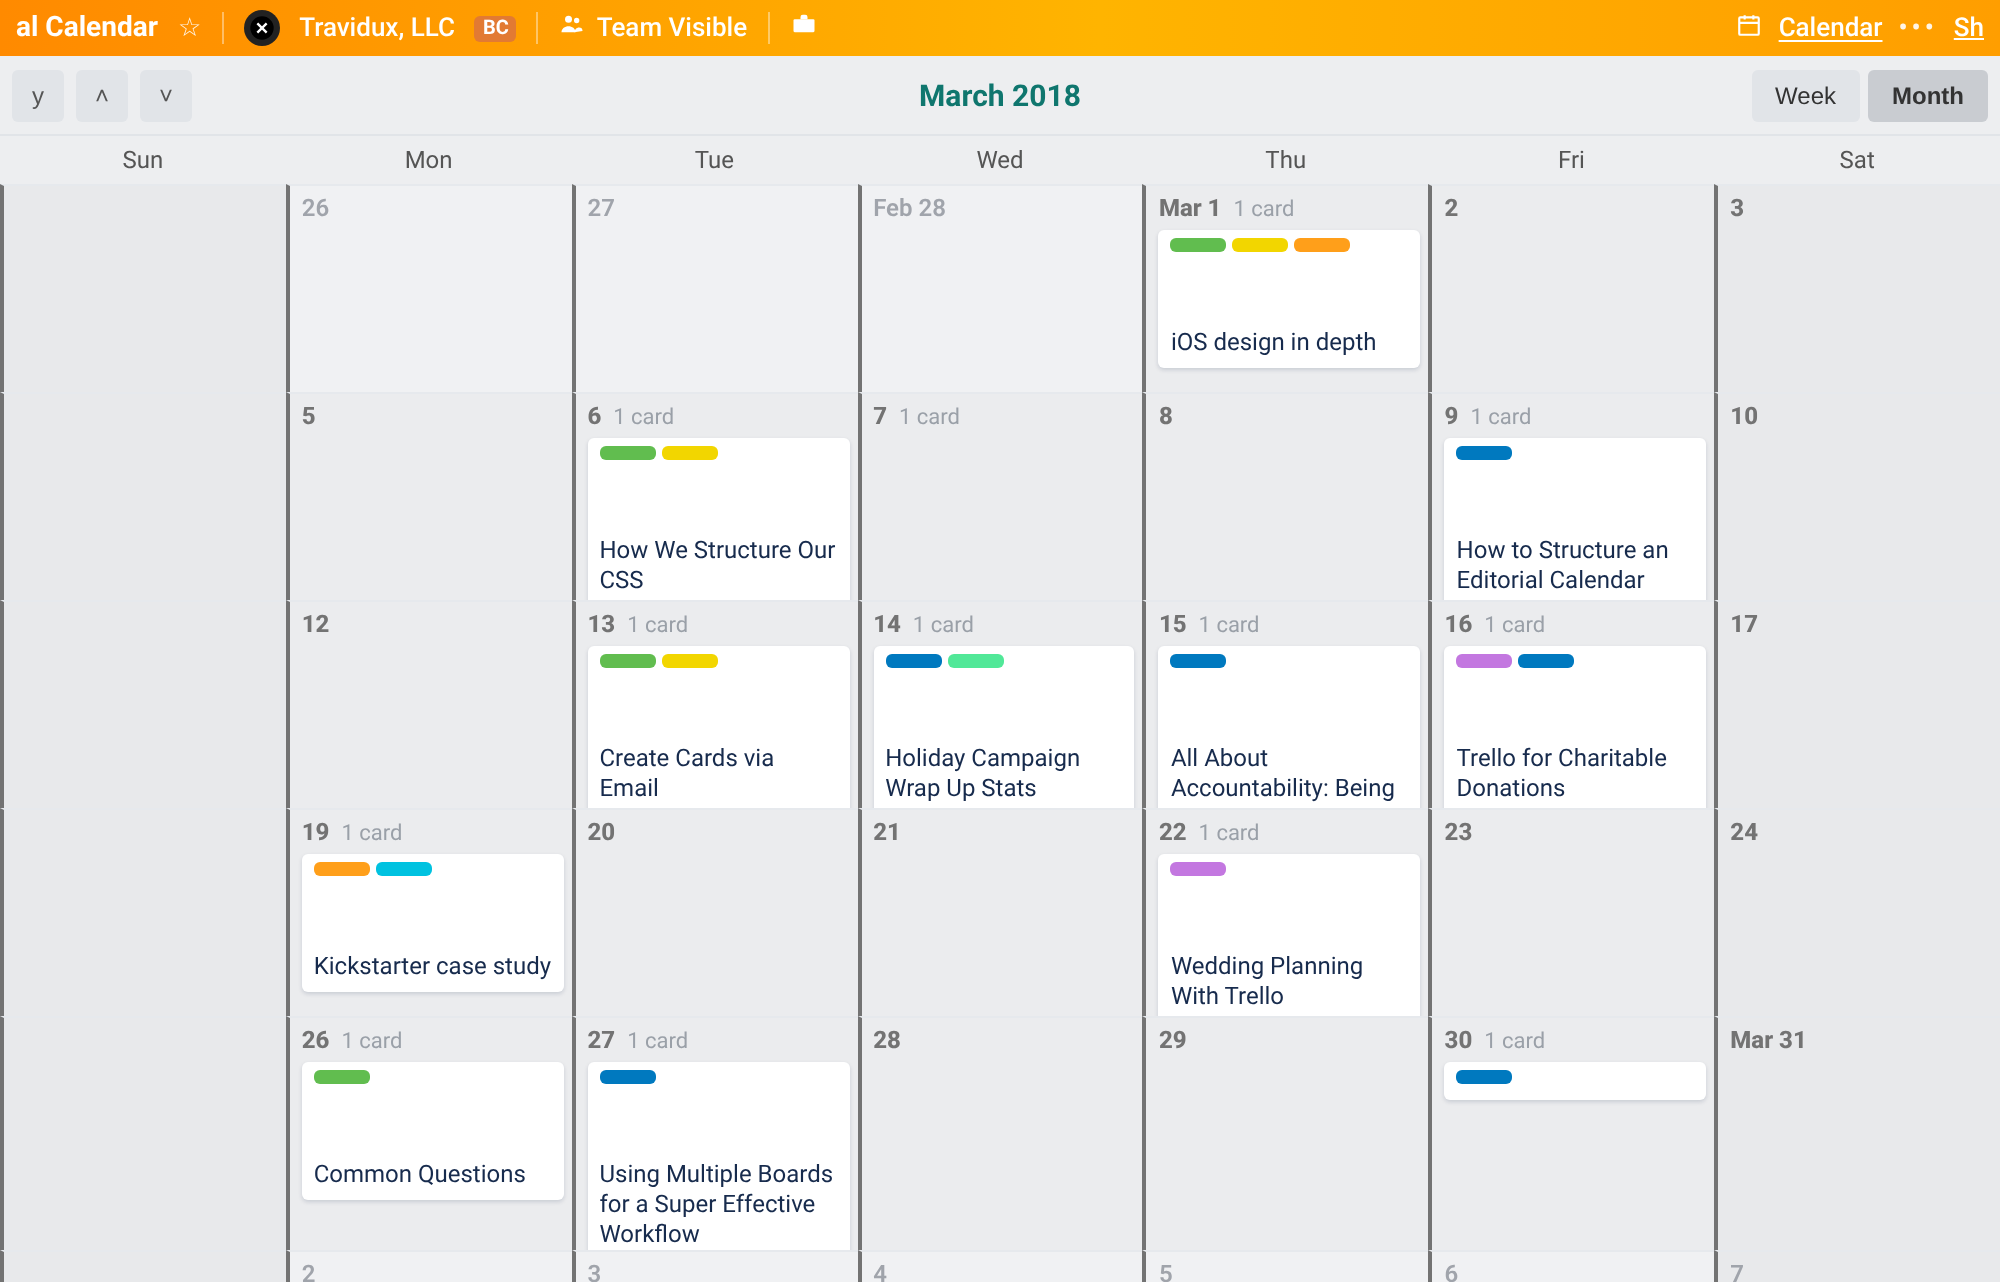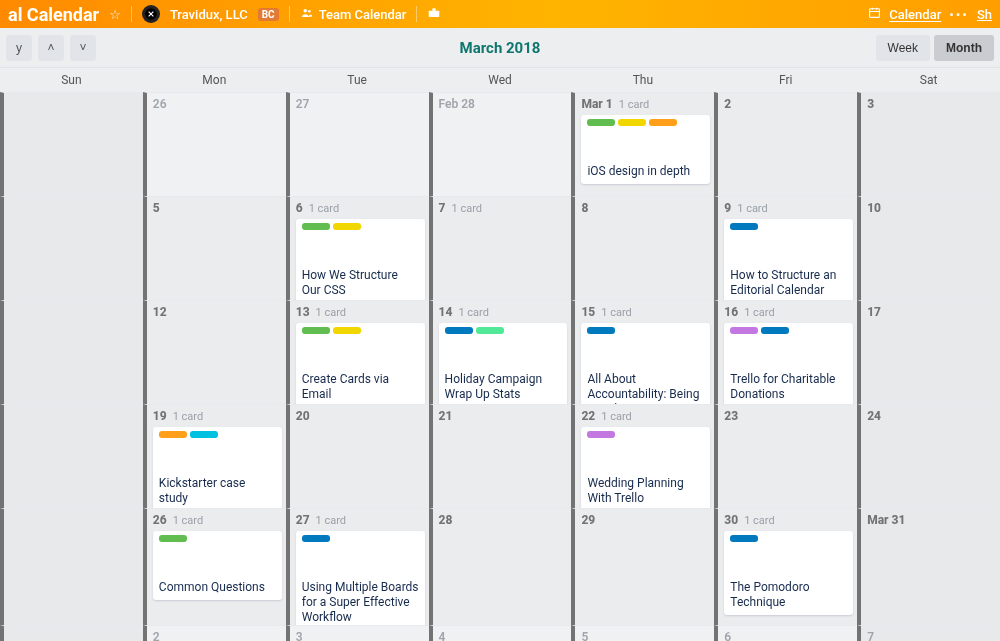--- a/index.html
+++ b/index.html
@@ -7,21 +7,21 @@
 
 
 .header {
   height: 28px;
   background: linear-gradient(90deg, #ff8a00 0%, #ffb400 55%, #ff9e00 100%);
   display: flex; align-items: center; padding: 0 8px;
   color: #fff; font-size: 13px; font-weight: 500;
 }
 .header .left { display: flex; align-items: center; gap: 10px; flex: 1; }
 .header .right { display: flex; align-items: center; gap: 8px; }
-.header-title { font-weight: 700; font-size: 18px; }
+.header-title { font-weight: 700; font-size: 14px; }
 .star { opacity: .9; }
 .divider-v { width: 1px; height: 16px; background: rgba(255,255,255,.4); }
 .avatar { width: 18px; height: 18px; border-radius: 50%; background: #222; display: inline-flex; align-items: center; justify-content: center; font-size: 10px; font-weight: 700; }
 .avatar svg { width: 14px; height: 14px; }
 .badge-bc { background: #e27a33; border-radius: 3px; padding: 1px 4px; font-size: 10px; font-weight: 700; color: #fff; }
 .vis { display: flex; align-items: center; gap: 5px; }
 .cal-link { text-decoration: underline; text-underline-offset: 2px; }
 .right .dots { letter-spacing: 2px; opacity: .9; }
 .right .sh { text-decoration: underline; }
 
@@ -51,21 +51,21 @@
 
 
 .dow-row { display: flex; height: 24px; background: #edeef0; }
 .dow { flex: 1; text-align: center; font-size: 12px; color: #555; line-height: 24px; }
 
 
 .grid { display: flex; flex-direction: column; }
 .week { display: flex; }
 .cell {
   flex: 1; min-width: 0; height: 104px;
-  border-left: 4px solid #737373; border-top: 1px solid #e6e9ed;
+  border-left: 2px solid #737373; border-top: 1px solid #e6e9ed;
   background: #ebecee; padding: 4px 4px 4px 6px;
   position: relative; overflow: hidden;
 }
 .week:nth-child(5) .cell { height: 117px; }
 .week:nth-child(6) .cell { height: 28px; }
 .cell.other { background: #f0f1f3; }
 .cell.weekend { background: #e8e9eb; }
 .date-label { font-size: 12px; color: #6b6b6b; font-weight: 600; display: flex; align-items: center; gap: 6px; }
 .cell.today .date-label .num, .cell .num.bold { color: #737373; font-weight: 800; }
 .cell.other .date-label { color: #a0a4ab; }
@@ -108,21 +108,21 @@
     <span class="divider-v"></span>
     <span class="vis">
       <span>
         <svg width="14" height="14" viewBox="0 0 24 24" fill="#fff">
             <circle cx="9" cy="8" r="3"></circle>
             <circle cx="16" cy="9" r="2.3"></circle>
             <path d="M3 19c0-3 3-5 6-5s6 2 6 5"></path>
             <path d="M14 19c0-2 2-4 4-4s3 1 3 3"></path>
           </svg>
       </span>
-      <span>Team Calendar</span>
+      <span>Team Visible</span>
     </span>
     <span class="divider-v"></span>
     <span>
       <svg width="14" height="14" viewBox="0 0 24 24" fill="#fff">
           <rect x="3" y="8" width="18" height="11" rx="1"></rect>
           <path d="M9 8V6a2 2 0 012-2h2a2 2 0 012 2v2"></path>
         </svg>
     </span>
   </div>
   <div class="right">
@@ -427,21 +427,20 @@
       </div>
       <div class="cell">
         <div class="date-label">
           <span class="num bold">30</span>
           <span class="count">1 card</span>
         </div>
         <div class="card">
           <div class="labels">
             <span class="lbl c-blue"></span>
           </div>
-          <div class="card-title">The Pomodoro Technique</div>
         </div>
       </div>
       <div class="cell weekend">
         <div class="date-label">
           <span class="num bold">Mar 31</span>
         </div>
       </div>
     </div>
     <div class="week">
       <div class="cell other weekend">

